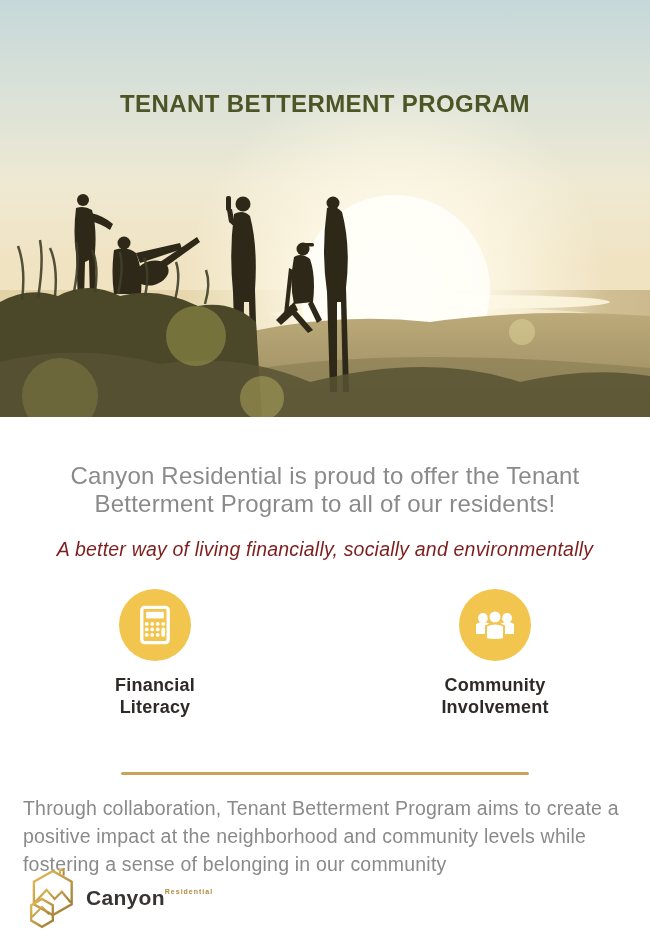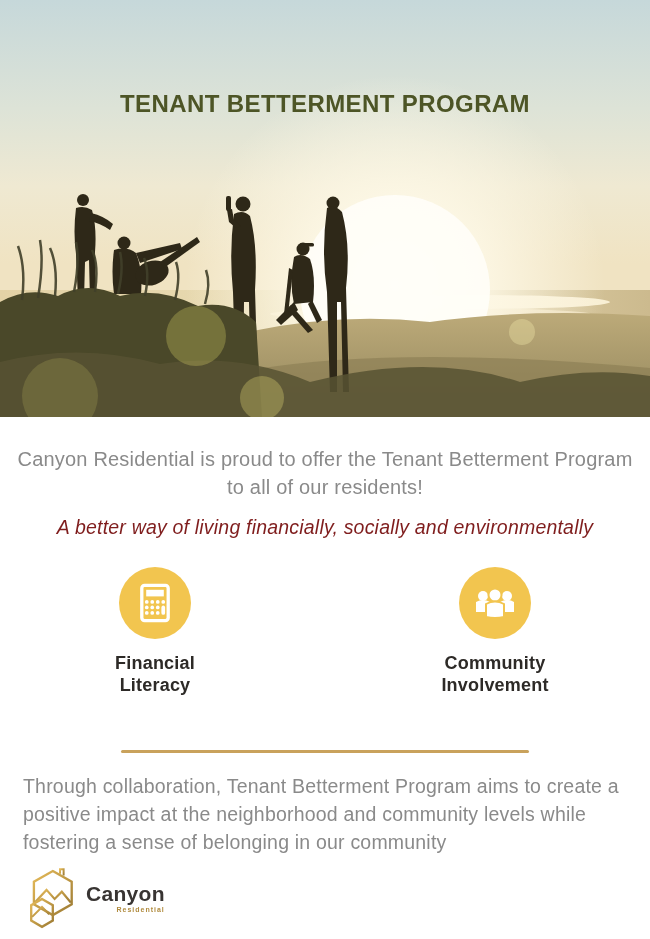--- a/index.html
+++ b/index.html
@@ -10,21 +10,21 @@
   
   .hero{position:relative;width:650px;height:417px;overflow:hidden;}
   .hero svg{display:block;}
   .hero-title{
     position:absolute;top:90px;left:0;width:100%;text-align:center;
     font-size:24px;font-weight:800;letter-spacing:.4px;color:#4d5526;margin:0;
   }
   
   .intro{padding-top:28px;text-align:center;color:#8a8a8a;}
   .intro-text{
-    margin:0 auto;max-width:622px;font-size:20px;font-weight:300;
+    margin:17px auto;max-width:622px;font-size:24px;font-weight:300;
     line-height:28px;letter-spacing:.2px;
   }
   .tagline{
     margin:12px auto 0;max-width:600px;font-style:italic;font-size:19.5px;
     font-weight:300;line-height:28px;color:#7f1d1d;letter-spacing:.2px;
   }
   
   .features{display:flex;justify-content:space-between;margin:26px 60px 0;gap:36px;}
   .feature{display:flex;flex-direction:column;align-items:center;width:190px;}
   .icon-circle{
@@ -36,21 +36,21 @@
     font-weight:700;line-height:22px;color:#2d2a27;letter-spacing:.2px;
   }
   
   .divider{width:408px;height:3px;background:#c9a25c;border-radius:2px;margin:54px auto 0;}
   .outro{
     margin:19px auto 0;max-width:604px;text-align:left;font-size:19.5px;
     font-weight:300;line-height:28px;color:#8a8a8a;letter-spacing:.2px;
   }
   
   .footer{position:absolute;top:866px;left:24px;display:flex;align-items:center;}
-  .logo-text{margin-left:8px;display:flex;flex-direction:column;}
+  .logo-text{margin-left:8px;display:flex;flex-direction:row;}
   .brand-name{font-size:21px;font-weight:800;color:#383432;letter-spacing:.3px;line-height:22px;}
   .brand-sub{font-size:7px;font-weight:700;color:#b08b3e;letter-spacing:1px;text-align:right;margin-top:1px;}
 </style>
 </head>
 <body>
 
 <div class="poster">
 
   <div class="hero">
     <svg width="650" height="417" viewBox="0 0 650 417">

